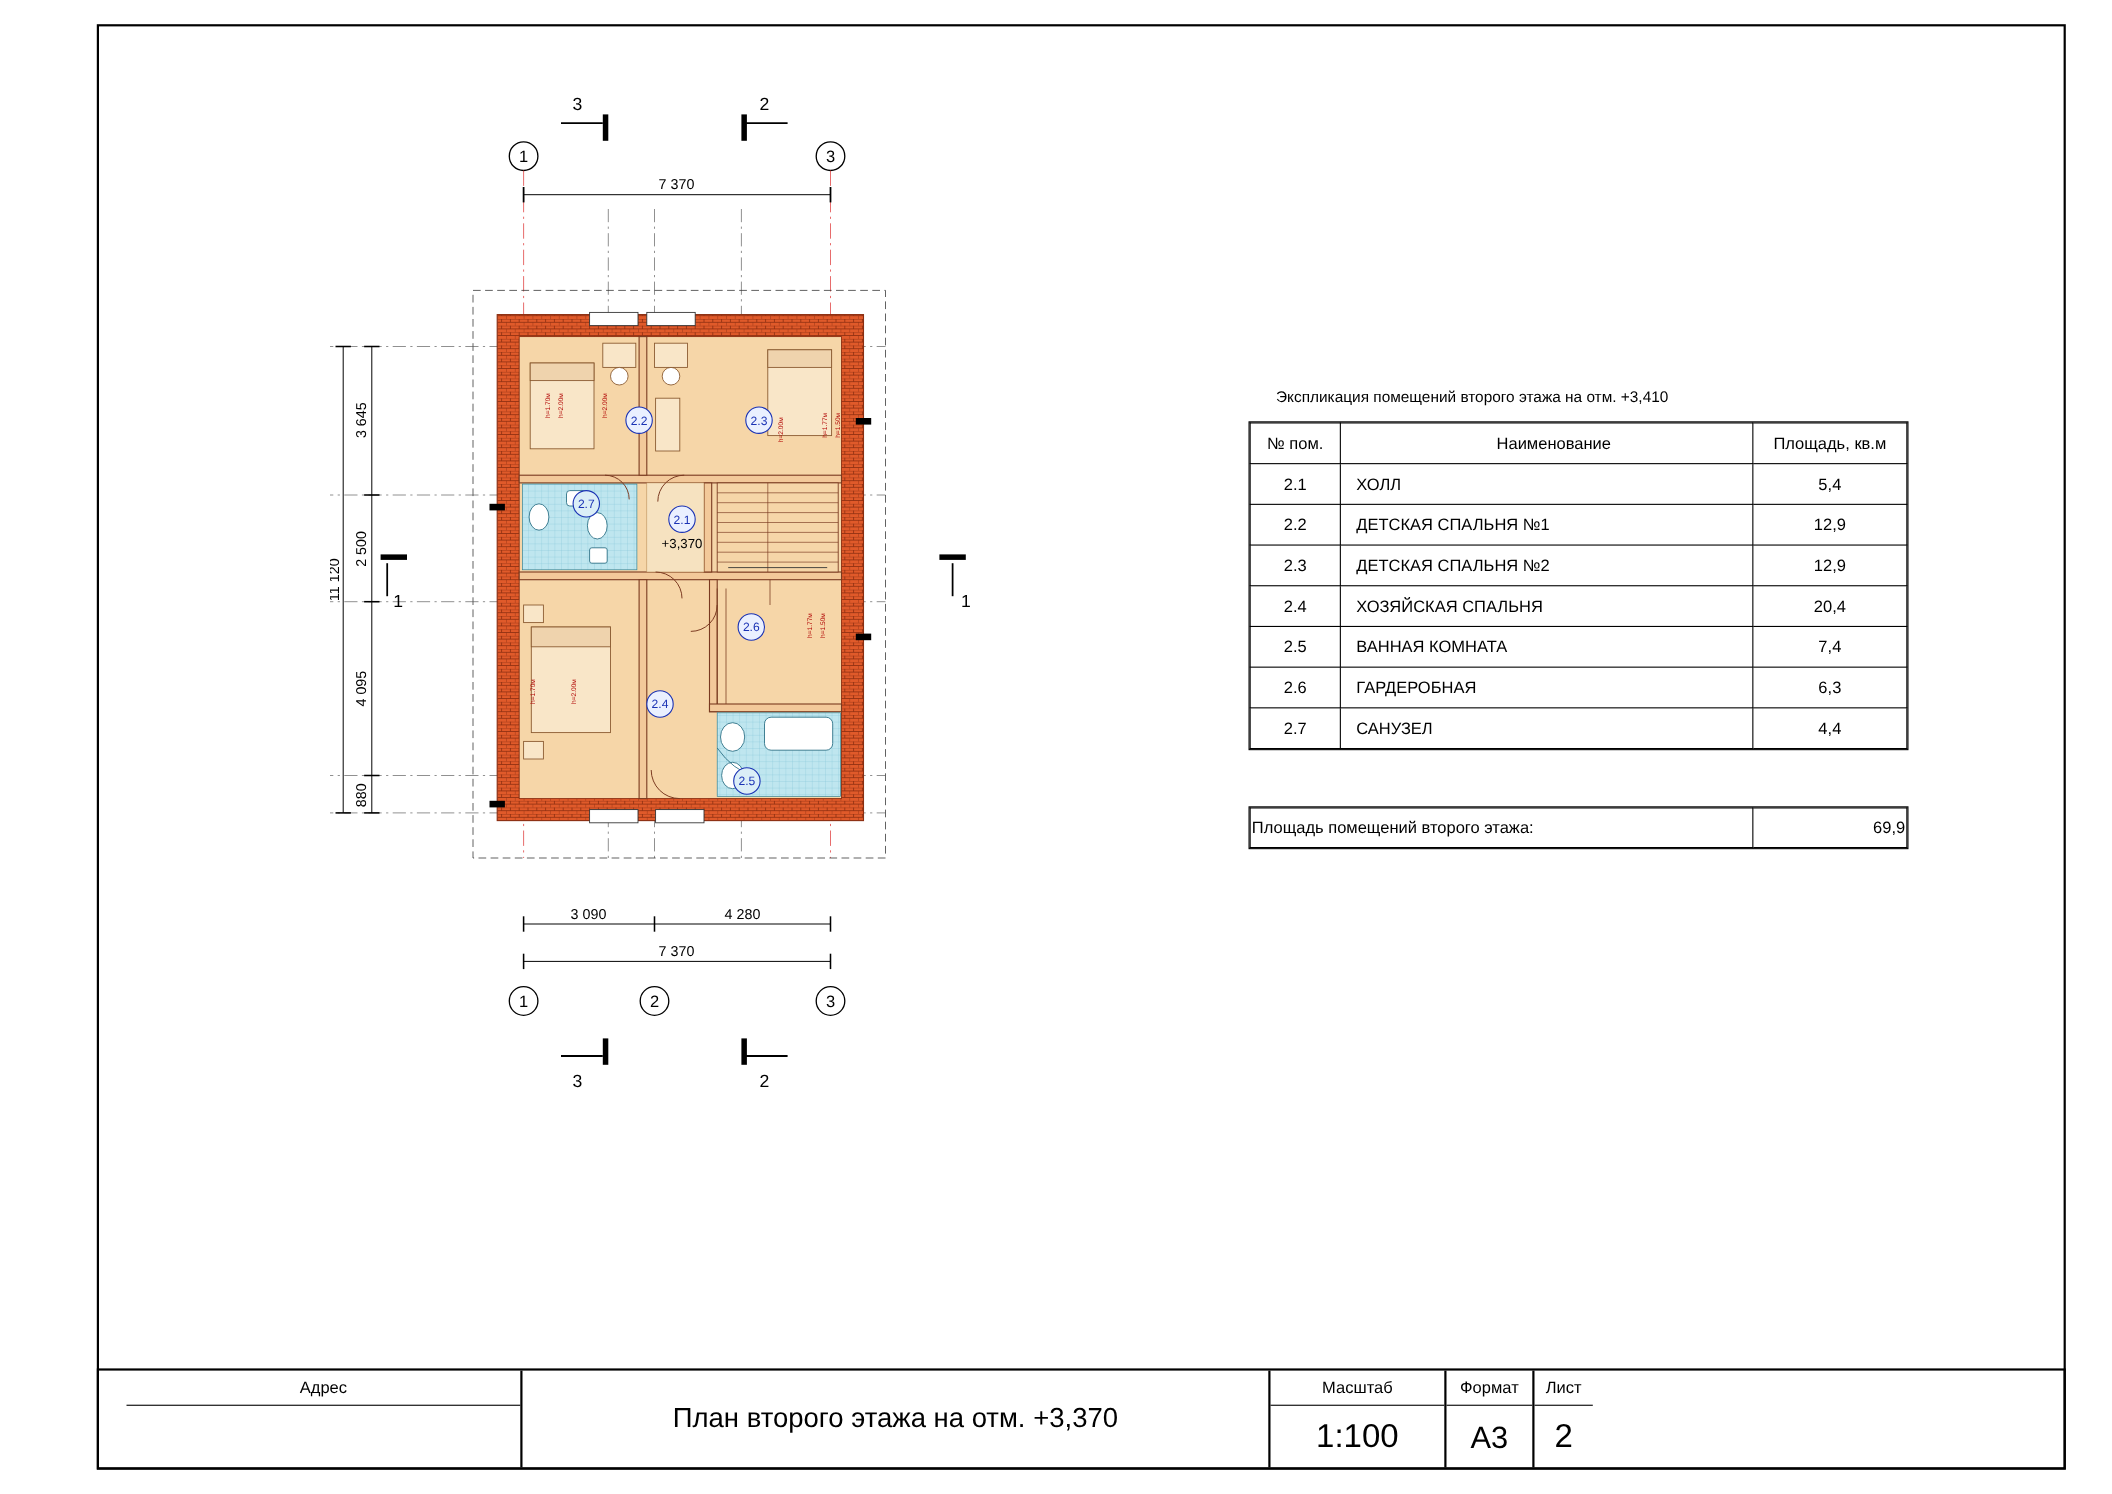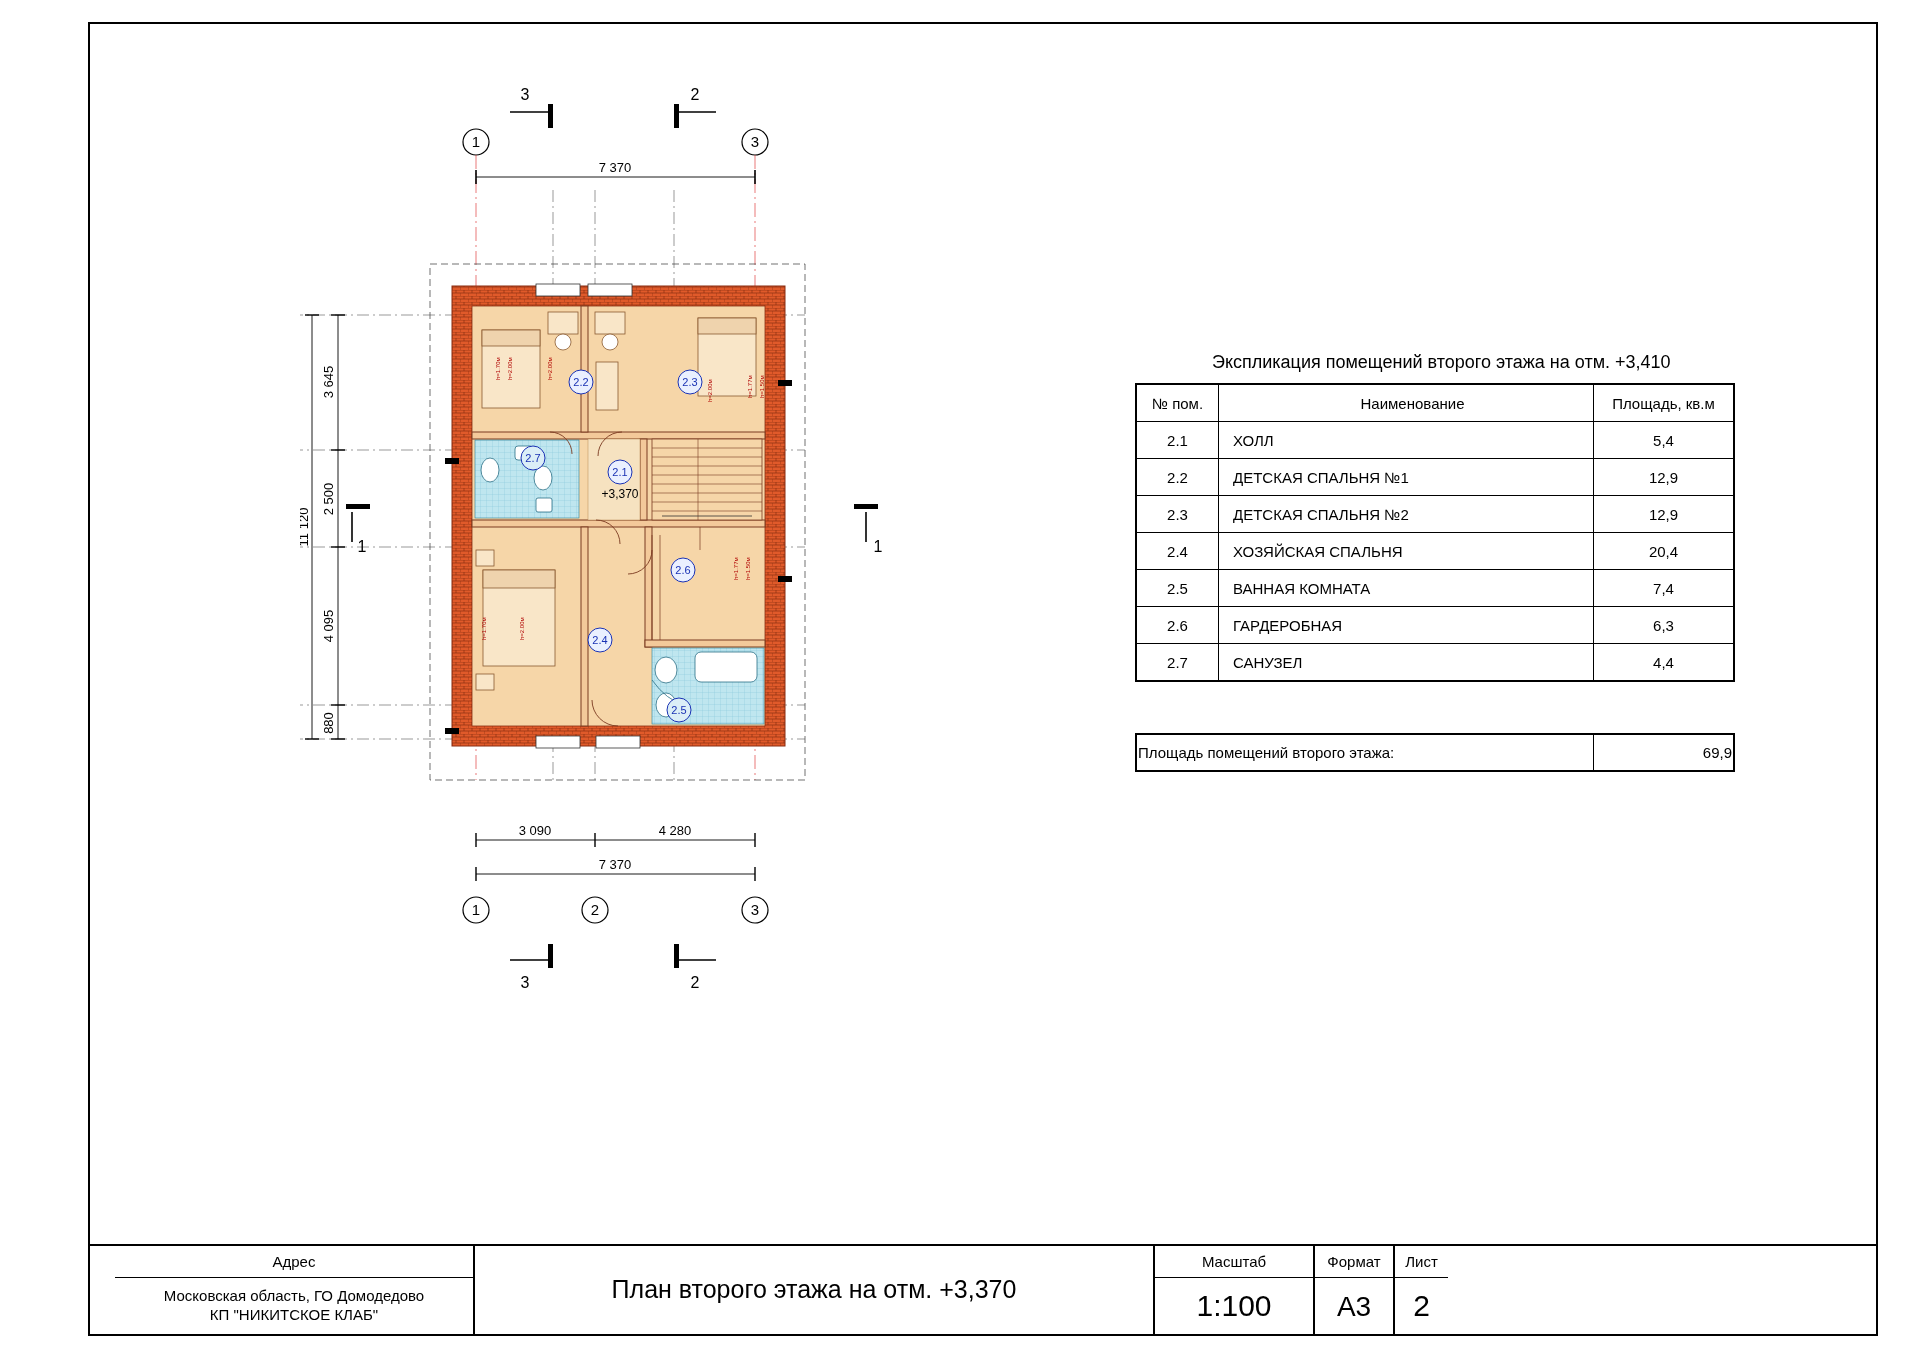--- a/index.html
+++ b/index.html
@@ -16,21 +16,21 @@
   .c1{width:360px;} .c2{width:455px;} .c3{width:680px;}
   .c4{width:160px;} .c5{width:80px;} .c6{width:53px;}
   .t-addr{font-size:15px;}
   .t-obj{font-size:21px;}
   .t-name{font-size:25px;}
   .t-scale{font-size:30px;}
   .t-fmt{font-size:28px;}
   .t-list{font-size:30px;}
 
   
-  .exp-title{position:absolute;left:1212px;top:352px;font-size:18px;white-space:nowrap;}
+  .exp-title{position:absolute;left:1160px;top:352px;font-size:14px;white-space:nowrap;}
   .exp{position:absolute;left:1135px;top:383px;width:600px;border:1px solid #000;box-sizing:border-box;border-collapse:collapse;}
   .exp table{border-collapse:collapse;width:100%;}
   .exp th,.exp td{border:1px solid #000;font-weight:normal;font-size:15px;height:37px;box-sizing:border-box;}
   .exp th{font-size:15px;}
   .exp .c-num{width:82px;text-align:center;}
   .exp .c-name{text-align:left;padding-left:14px;}
   .exp .c-area{width:140px;text-align:center;}
   .total{position:absolute;left:1135px;top:733px;width:600px;border:1px solid #000;box-sizing:border-box;border-collapse:collapse;}
   .total table{border-collapse:collapse;width:100%;}
   .total td{border:1px solid #000;font-size:15px;height:36px;box-sizing:border-box;}
@@ -400,26 +400,20 @@
         <td class="t-lbl">Площадь помещений второго этажа:</td>
         <td class="t-val">69,9</td>
       </tr>
     </tbody>
       </table>
   </div>
 
   <div class="tblock">
     <div class="tcol c1">
       <div class="thead">Адрес</div>
-      <div class="tbody t-addr">
-        <div>
-          <div>Московская область, ГО Домодедово</div>
-          <div>КП "НИКИТСКОЕ КЛАБ"</div>
-        </div>
-      </div>
     </div>
     <div class="tcol c3">
       <div class="tbody t-name">План второго этажа на отм. +3,370</div>
     </div>
     <div class="tcol c4">
       <div class="thead">Масштаб</div>
       <div class="tbody t-scale">1:100</div>
     </div>
     <div class="tcol c5">
       <div class="thead">Формат</div>

